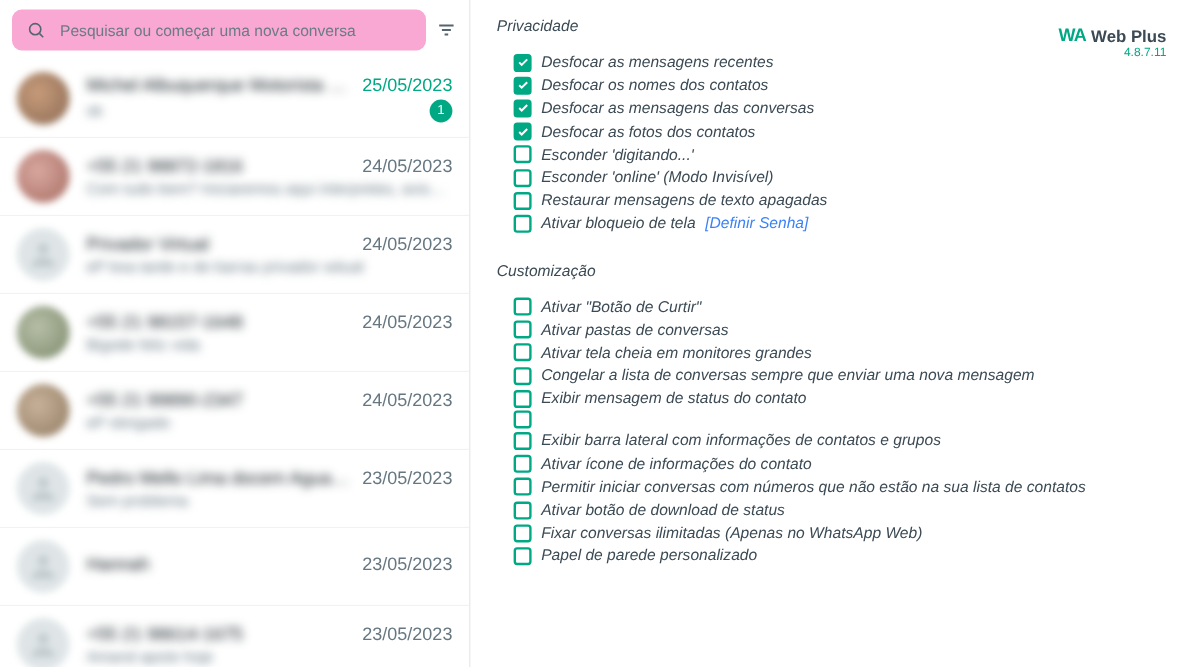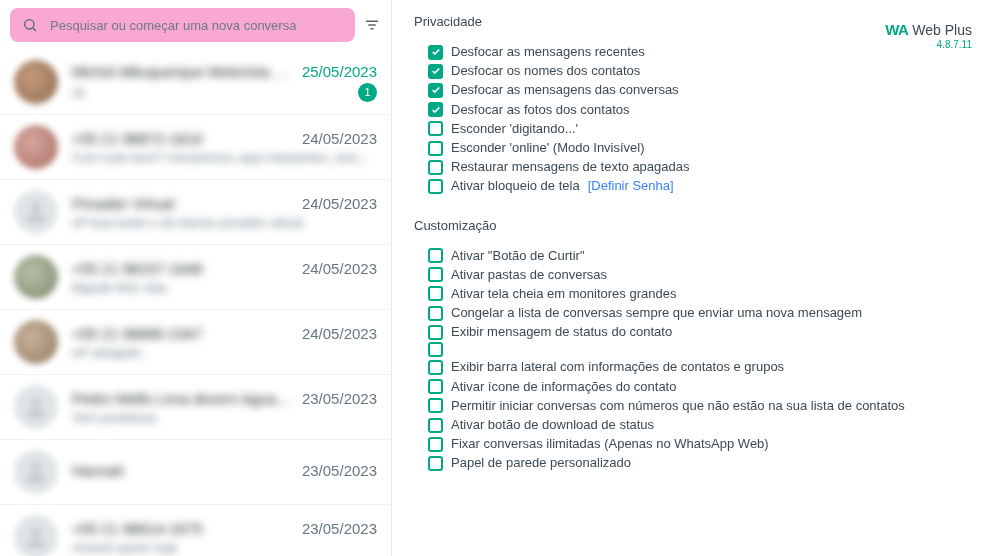--- a/index.html
+++ b/index.html
@@ -146,29 +146,29 @@
       align-items: center;
       gap: 4px;
       justify-content: flex-end;
     }
     .brand-wa {
       color: #00a884;
       font-weight: 700;
       font-size: 15px;
       letter-spacing: -0.5px;
     }
-    .brand-name { color: #3b4a54; font-size: 14px; font-weight: 400; }
+    .brand-name { color: #3b4a54; font-size: 14px; font-weight: 700; }
     .brand-ver { color: #00a884; font-size: 10px; font-weight: 500; }
     .section-title {
       font-size: 13px;
       color: #3b4a54;
       margin-bottom: 14px;
       margin-top: 2px;
     }
-    .section { margin-bottom: 22px; }
+    .section { margin-bottom: 22px; font-style: italic; }
     .option-list { padding-left: 14px; }
     .option {
       display: flex;
       align-items: center;
       gap: 8px;
       margin-bottom: 1px;
       font-size: 13px;
       color: #3b4a54;
       line-height: 1.4;
     }

